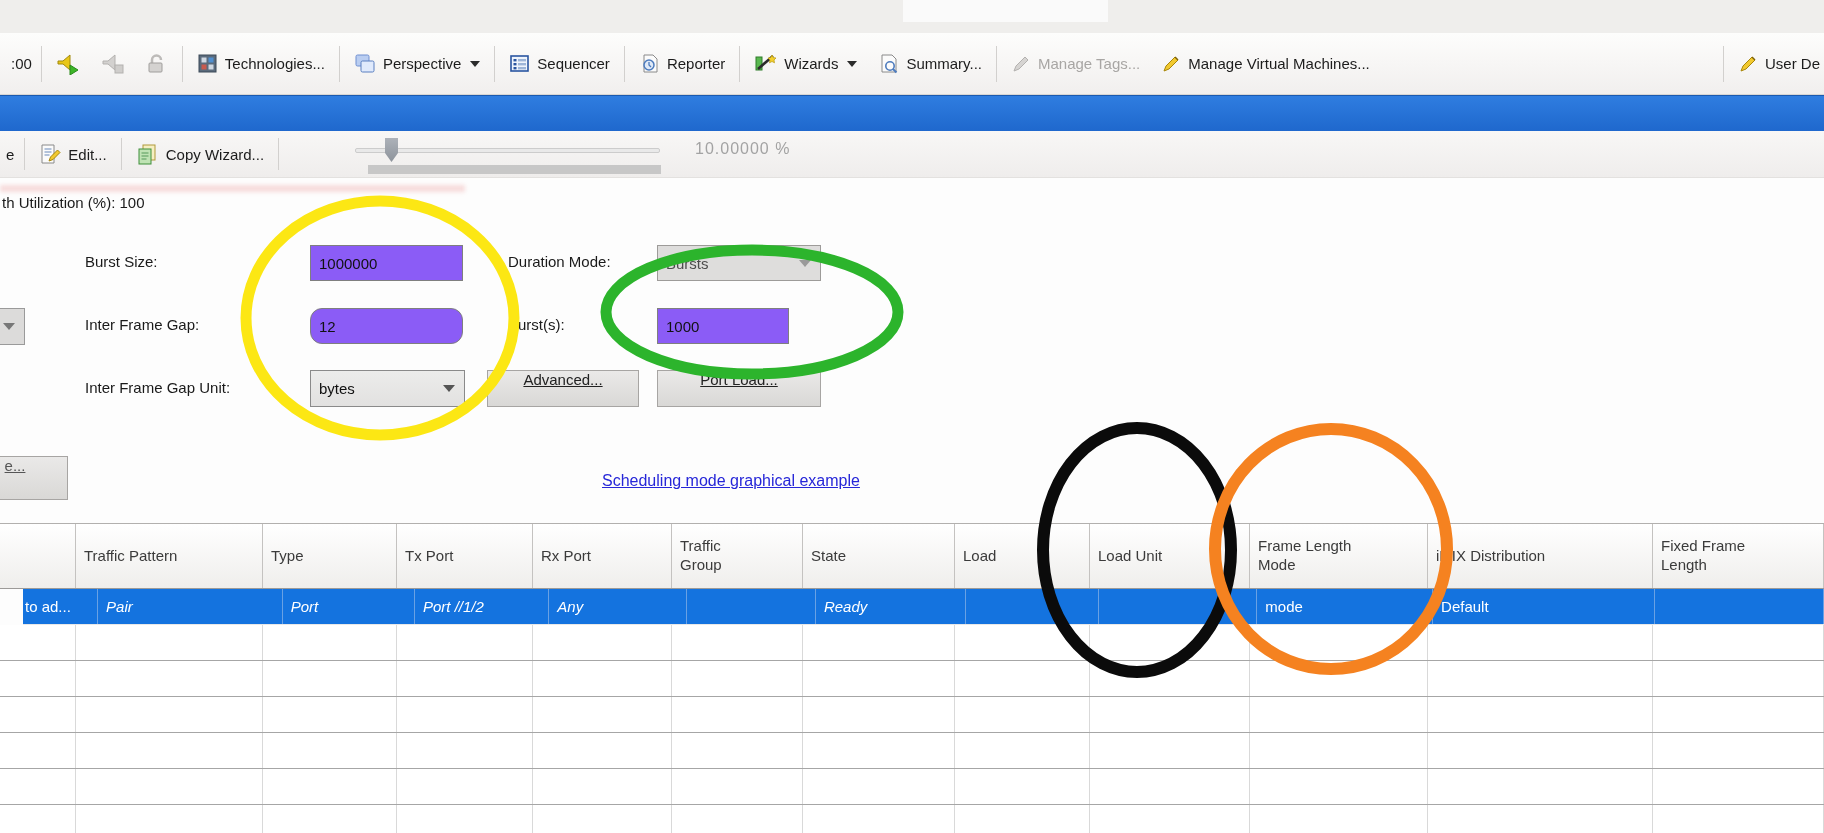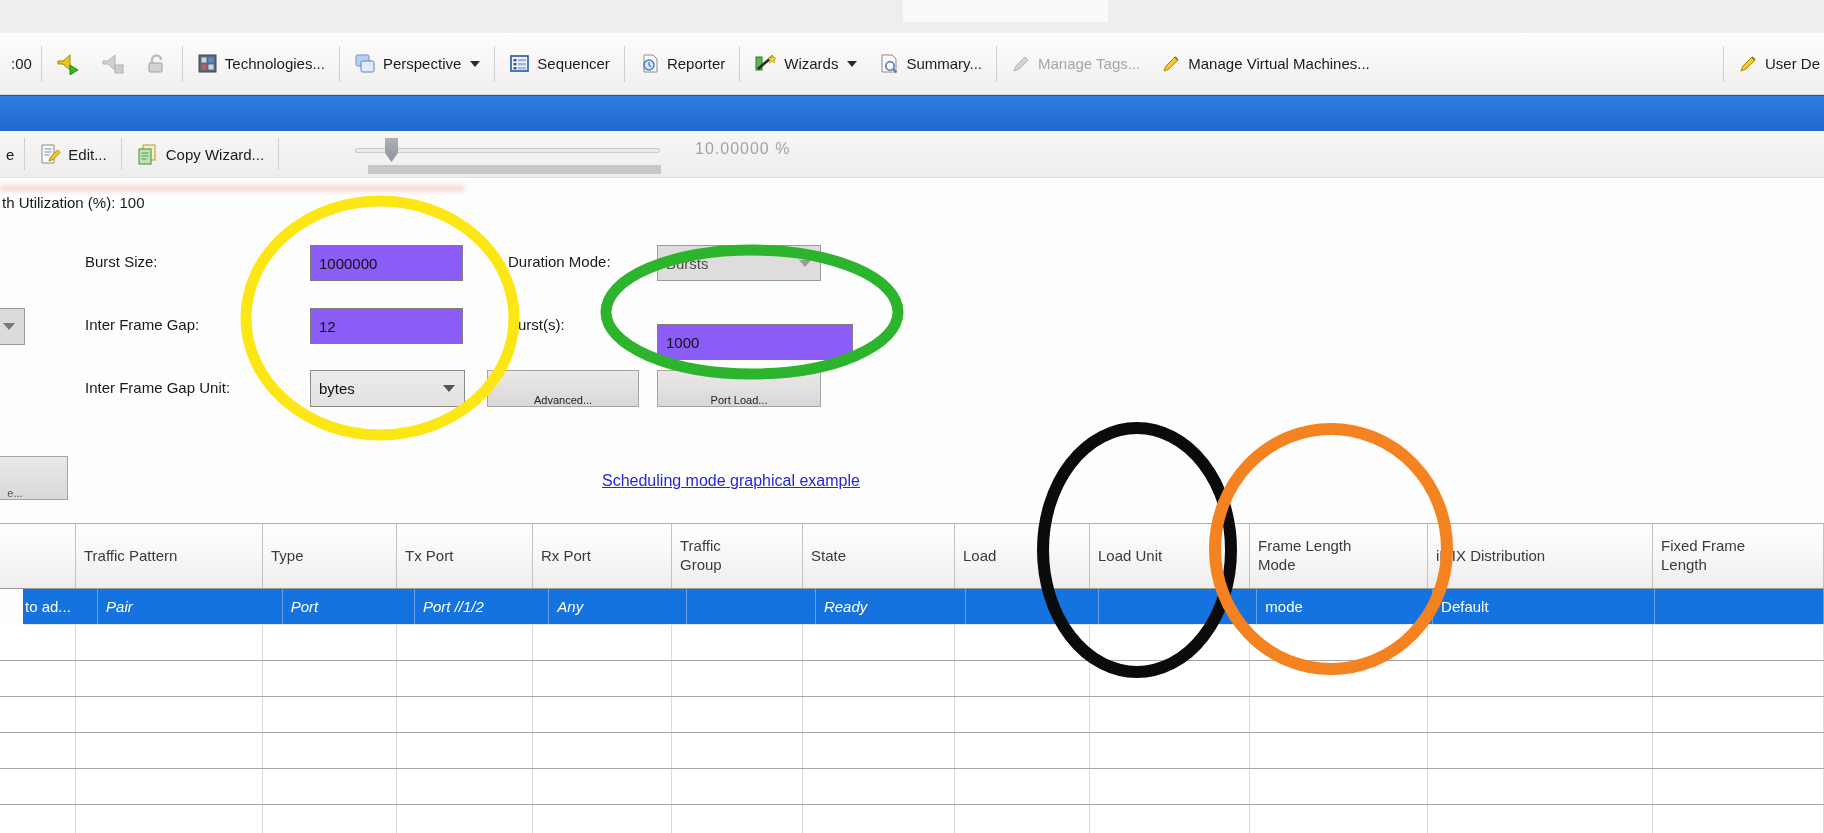--- a/index.html
+++ b/index.html
@@ -56,21 +56,21 @@
   .tc-select {
     position:absolute; height:36px; background:linear-gradient(#ececeb,#e2e1e0);
     border:1px solid #8a8a8a; display:flex; align-items:center; font-size:15px; color:#111;
     padding:0 8px; cursor:pointer;
   }
   .tc-select.disabled { background:#dedddc; color:#4c4c4c; border-color:#9d9b99; cursor:default; }
   .chev { position:absolute; right:9px; top:14px; width:0; height:0;
     border-left:6px solid transparent; border-right:6px solid transparent; border-top:7px solid #555; }
   .btn {
     position:absolute; background:linear-gradient(#eae9e8,#d9d8d6); border:1px solid #a7a5a3;
-    display:flex; align-items:flex-end; justify-content:center; font-size:11px; color:#222; cursor:pointer;
+    display:flex; align-items:flex-start; justify-content:center; font-size:15px; color:#222; cursor:pointer;text-decoration:underline;
   }
   .gray-combo { position:absolute; background:#dcdbda; border:1px solid #9a9a9a; }
   .sched-link { left:585px; top:472px; font-size:16px; color:#2626d8; text-decoration:underline; cursor:pointer;margin-left:17px; }
 
   
   .grid { left:0; top:523px; width:1824px; }
   .grid-head { display:flex; height:66px; border-top:1px solid #b2b0ae; border-bottom:1px solid #9c9a98; background:linear-gradient(#ffffff,#efeeec); }
   .th { display:flex; align-items:center; padding-left:8px; border-right:1px solid #c4c2c0; font-size:15px; color:#3b3b3b; line-height:1.25; cursor:pointer; }
   .th span { display:inline-block; }
   .th.c5 span { max-width:62px; }
@@ -246,24 +246,24 @@
 <span class="abs f-label" style="left:85px; top:253px">Burst Size:</span>
 <input class="tc-input" style="left: 310px; top: 245px; width: 153px;" value="1000000">
 
 <span class="abs f-label" style="left:508px; top:253px">Duration Mode:</span>
 <div class="tc-select disabled" style="left:657px; top:245px; width:164px">
   <span>Bursts</span>
   <span class="chev" style="border-top-color:#9a9a9a"></span>
 </div>
 
 <span class="abs f-label" style="left:85px; top:316px">Inter Frame Gap:</span>
-<input class="tc-input" style="left: 310px; top: 308px; width: 153px;" value="12">
+<input class="tc-input" style="left: 310px; top: 308px; width: 153px; border-radius: 12px;" value="12">
 
 <span class="abs f-label" style="left:508px; top:316px">Burst(s):</span>
-<input class="tc-input" style="left: 657px; top: 324px; width: 196px;" value="1000">
+<input class="tc-input" style="left: 657px; top: 308px; width: 132px;" value="1000">
 
 <span class="abs f-label" style="left:85px; top:379px">Inter Frame Gap Unit:</span>
 <div class="tc-select" style="left:310px; top:370px; width:155px; height:37px">
   <span>bytes</span>
   <span class="chev"></span>
 </div>
 
 <div class="btn" style="left:487px; top:370px; width:152px; height:37px">
   <span>Advanced...</span>
 </div>

